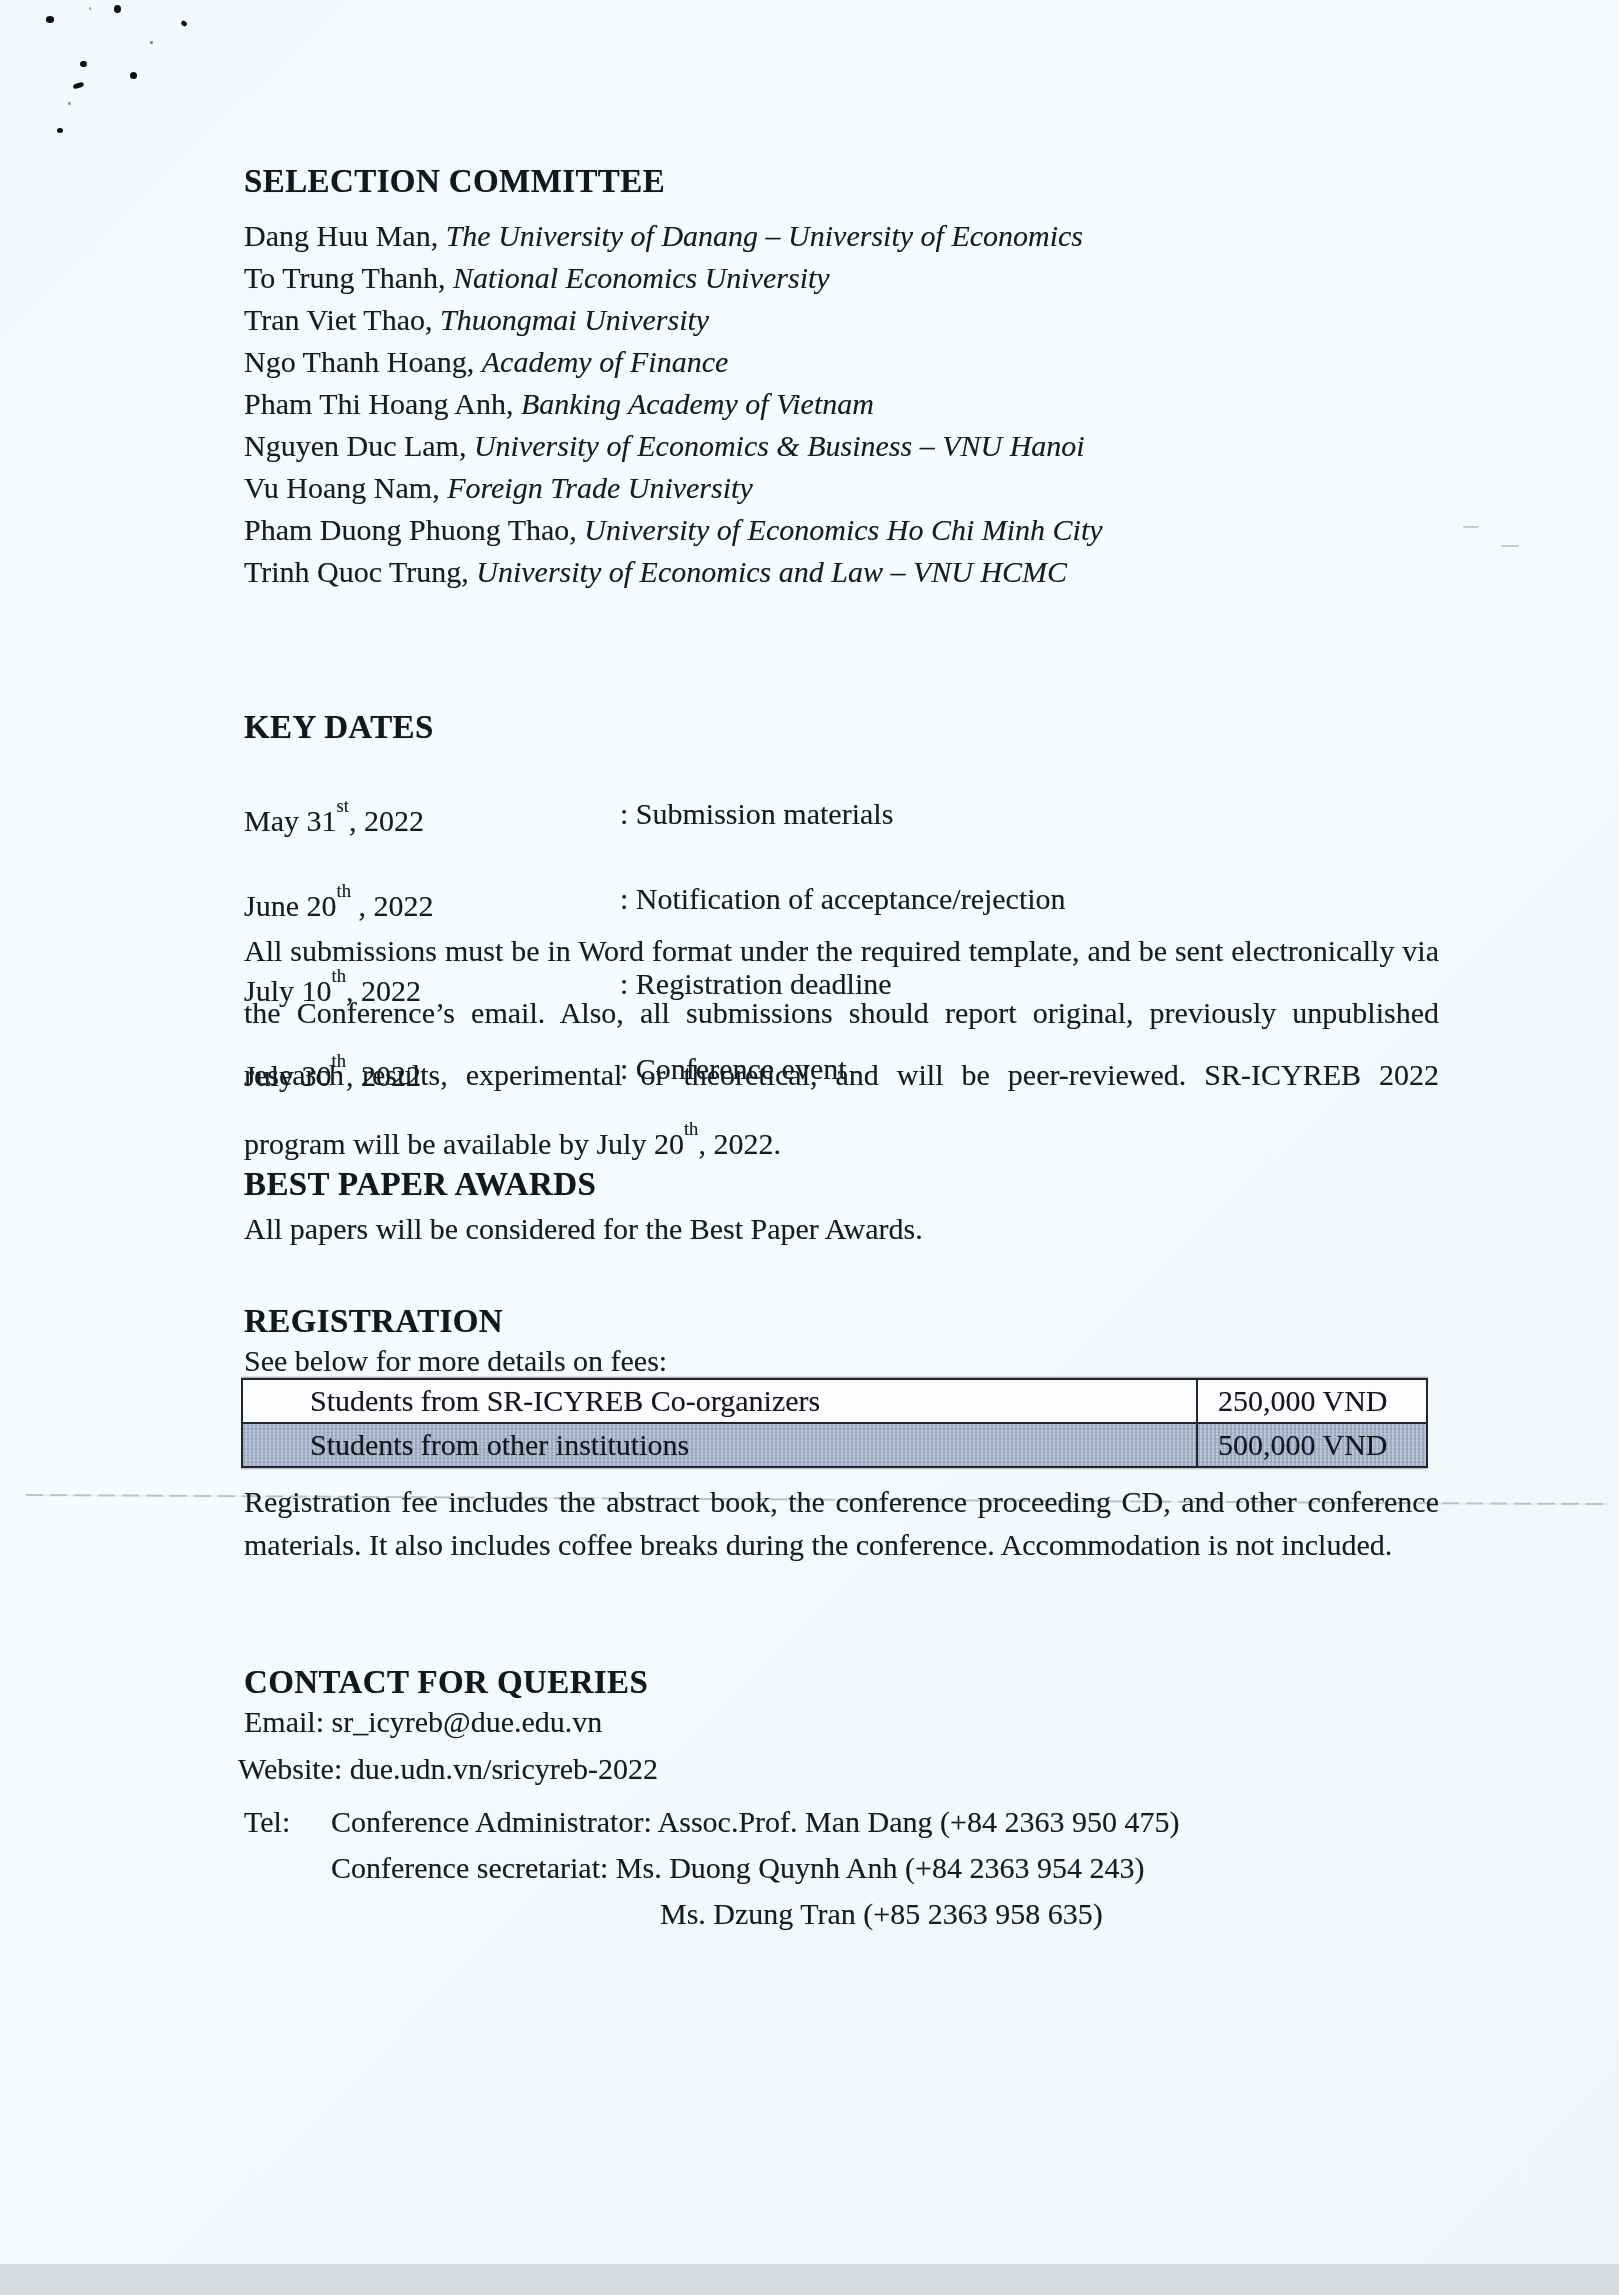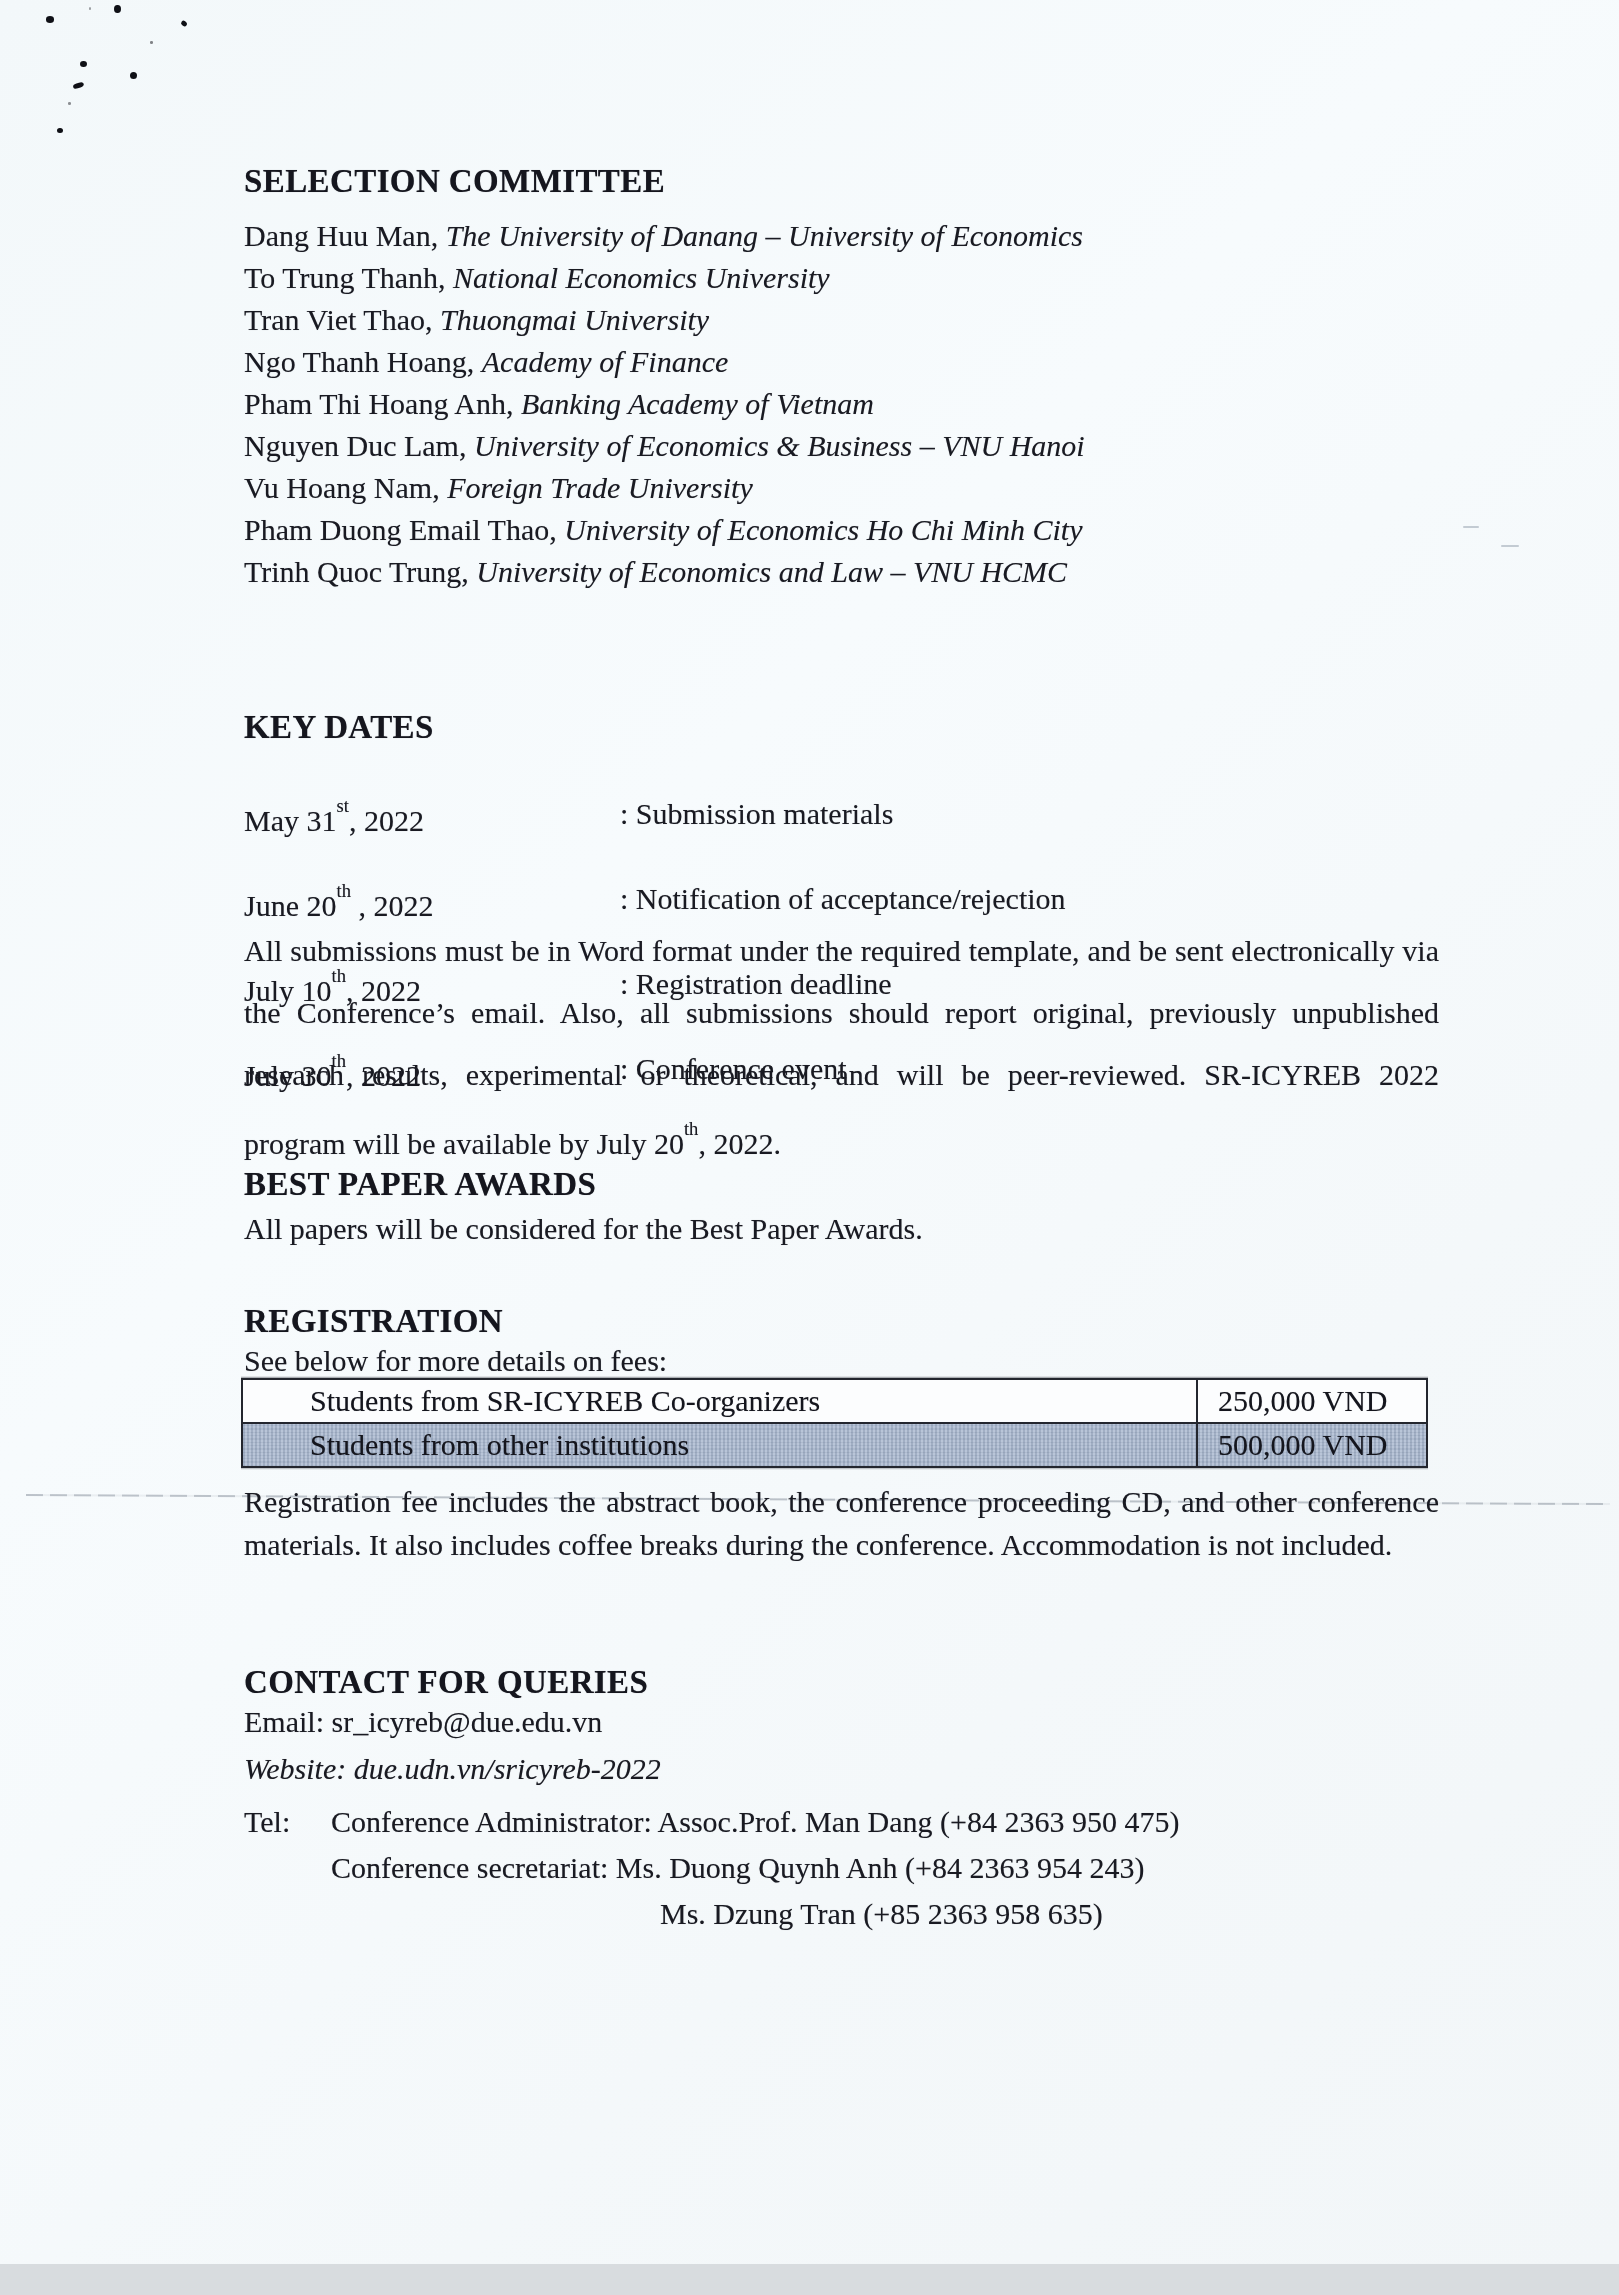--- a/index.html
+++ b/index.html
@@ -101,21 +101,21 @@
   <div class="abs heading" style="left:244px;top:163px;">SELECTION COMMITTEE</div>
 
   <div class="abs ink" id="sc-list">
     <div class="member"><span>Dang Huu Man,</span> <em>The University of Danang – University of Economics</em></div>
     <div class="member"><span>To Trung Thanh,</span> <em>National Economics University</em></div>
     <div class="member"><span>Tran Viet Thao,</span> <em>Thuongmai University</em></div>
     <div class="member"><span>Ngo Thanh Hoang,</span> <em>Academy of Finance</em></div>
     <div class="member"><span>Pham Thi Hoang Anh,</span> <em>Banking Academy of Vietnam</em></div>
     <div class="member"><span>Nguyen Duc Lam,</span> <em>University of Economics &amp; Business – VNU Hanoi</em></div>
     <div class="member"><span>Vu Hoang Nam,</span> <em>Foreign Trade University</em></div>
-    <div class="member"><span>Pham Duong Email Thao,</span> <em>University of Economics Ho Chi Minh City</em></div>
+    <div class="member"><span>Pham Duong Phuong Thao,</span> <em>University of Economics Ho Chi Minh City</em></div>
     <div class="member"><span>Trinh Quoc Trung,</span> <em>University of Economics and Law – VNU HCMC</em></div>
   </div>
 
   <div class="abs heading" style="left:244px;top:709px;">KEY DATES</div>
 
   <div class="abs ink" id="kd-list">
     <div class="kd-row">
       <span class="kd-date"><span>May 31</span><sup class="sp">st</sup><span>, 2022</span></span>
       <span class="kd-desc">: Submission materials</span>
     </div>
@@ -162,21 +162,21 @@
 
   <div class="abs para ink" style="top:1480px;line-height:43px;">Registration fee includes the abstract book, the conference proceeding CD, and other conference materials. It also includes coffee breaks during the conference. Accommodation is not included.</div>
 
   <div class="abs heading" style="left:244px;top:1664px;">CONTACT FOR QUERIES</div>
 
   <div class="abs ct-line ink" style="left:244px;top:1705px;">
     <span>Email:</span>
     <span>sr_icyreb@due.edu.vn</span>
   </div>
 
-  <div class="abs ct-line ink" style="left:244px;top:1752px;font-style:italic;">
+  <div class="abs ct-line ink" style="left:238px;top:1752px;">
     <span>Website:</span>
     <span>due.udn.vn/sricyreb-2022</span>
   </div>
 
   <div class="abs ink" id="ct-tel">
     <div class="tel-row">
       <span class="tel-label">Tel:</span>
       <span class="tel-ind1">Conference Administrator: Assoc.Prof. Man Dang (+84 2363 950 475)</span>
     </div>
     <div class="tel-row">

